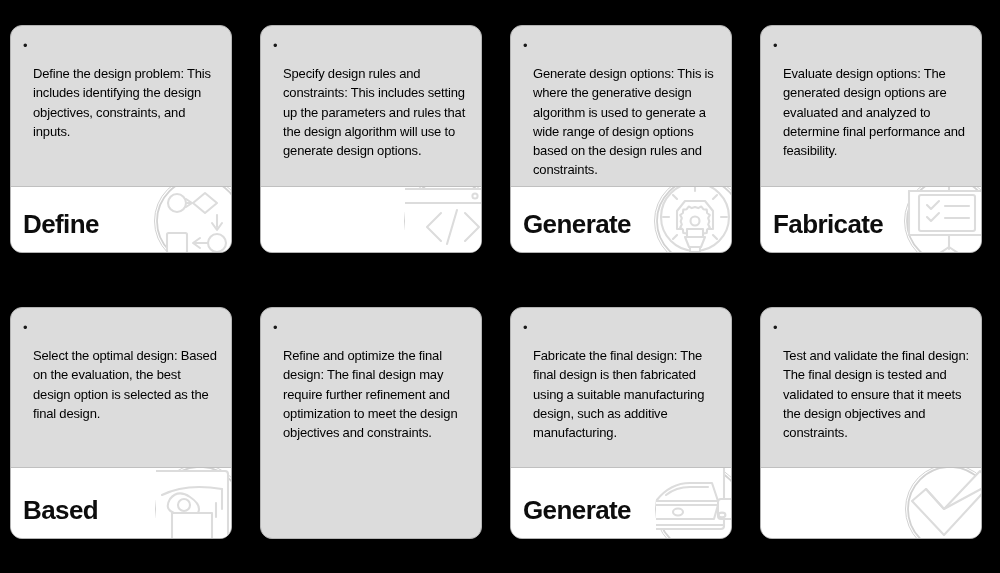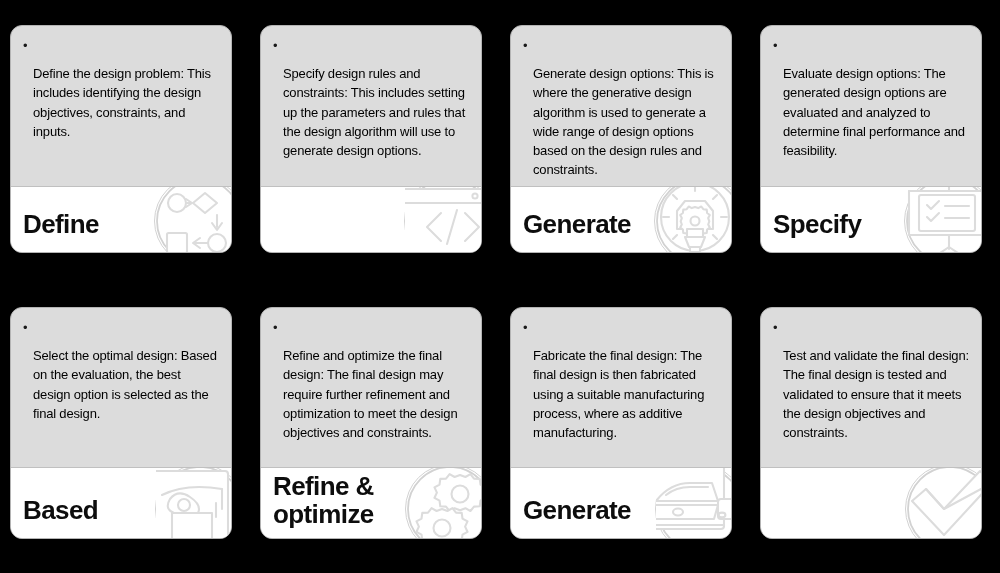--- a/index.html
+++ b/index.html
@@ -248,21 +248,21 @@
 
     <div class="cell">
       <div class="card">
         <div class="card-body">
           <div class="bullet-row">
             <span class="bullet-dot">•</span>
             <span class="bullet-text">Evaluate design options: The generated design options are evaluated and analyzed to determine final performance and feasibility.</span>
           </div>
         </div>
         <div class="card-footer">
-          <div class="card-title">Specify</div>
+          <div class="card-title">Fabricate</div>
           <div class="icon-badge">
             <svg viewBox="0 0 88 88">
               <circle cx="44" cy="44" r="42" fill="none" stroke="#d2d2d2" stroke-width="1.8"></circle>
               <path class="ico-stroke" d="M4 14 L84 14"></path>
               <rect class="ico-fillwhite" x="4" y="14" width="80" height="44"></rect>
               <rect class="ico-fillwhite" x="14" y="18" width="56" height="36" rx="2"></rect>
               <path class="ico-stroke" d="M44 10 L44 14"></path>
               <path class="ico-stroke" d="M22 28 L26 32 L34 24"></path>
               <path class="ico-stroke" d="M22 40 L26 44 L34 36"></path>
               <path class="ico-stroke" d="M40 29 L64 29"></path>
@@ -303,42 +303,29 @@
     </div>
 
     <div class="cell row2">
       <div class="card">
         <div class="card-body">
           <div class="bullet-row">
             <span class="bullet-dot">•</span>
             <span class="bullet-text">Refine and optimize the final design: The final design may require further refinement and optimization to meet the design objectives and constraints.</span>
           </div>
         </div>
-        <div class="card-footer">
-          <div class="card-title two-line">Refine &amp;
-optimize</div>
-          <div class="icon-badge">
-            <svg viewBox="0 0 88 88">
-              <circle cx="44" cy="44" r="42" fill="none" stroke="#d2d2d2" stroke-width="1.8"></circle>
-              <path class="ico-fillwhite" d="M54 10 l5.4 2 5-2.8 3.6 4.4 5.7 .3 .8 5.7 5 2.8 -2.4 5.2 2.4 5.2 -5 2.8 -.8 5.7 -5.7 .3 -3.6 4.4 -5-2.8 -5.4 2 -5.4-2 -5 2.8 -3.6-4.4 -5.7-.3 -.8-5.7 -5-2.8 2.4-5.2 -2.4-5.2 5-2.8 .8-5.7 5.7-.3 3.6-4.4 5 2.8 Z"></path>
-              <circle class="ico-fillwhite" cx="54" cy="29" r="8.5"></circle>
-              <path class="ico-fillwhite" d="M36 44 l5.4 2 5-2.8 3.6 4.4 5.7 .3 .8 5.7 5 2.8 -2.4 5.2 2.4 5.2 -5 2.8 -.8 5.7 -5.7 .3 -3.6 4.4 -5-2.8 -5.4 2 -5.4-2 -5 2.8 -3.6-4.4 -5.7-.3 -.8-5.7 -5-2.8 2.4-5.2 -2.4-5.2 5-2.8 .8-5.7 5.7-.3 3.6-4.4 5 2.8 Z"></path>
-              <circle class="ico-fillwhite" cx="36" cy="63" r="8.5"></circle>
-            </svg>
-          </div>
-        </div>
       </div>
     </div>
 
     <div class="cell row2">
       <div class="card">
         <div class="card-body">
           <div class="bullet-row">
             <span class="bullet-dot">•</span>
-            <span class="bullet-text">Fabricate the final design: The final design is then fabricated using a suitable manufacturing process, where as additive manufacturing.</span>
+            <span class="bullet-text">Fabricate the final design: The final design is then fabricated using a suitable manufacturing design, such as additive manufacturing.</span>
           </div>
         </div>
         <div class="card-footer">
           <div class="card-title">Generate</div>
           <div class="icon-badge">
             <svg viewBox="0 0 88 88">
               <circle cx="44" cy="44" r="42" fill="none" stroke="#d2d2d2" stroke-width="1.8"></circle>
               <rect class="ico-fillwhite" x="-6" y="-4" width="74" height="68" rx="3"></rect>
               <path class="ico-fillwhite" d="M0 36 Q14 18 34 18 L56 18 L62 36 Z"></path>
               <path class="ico-stroke" d="M10 30 Q20 22 34 22 L52 22"></path>

